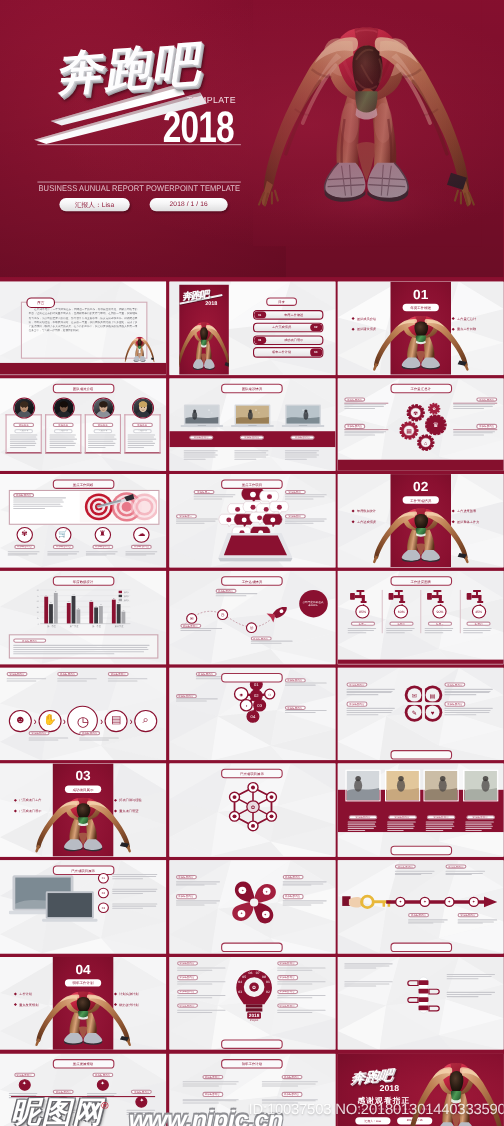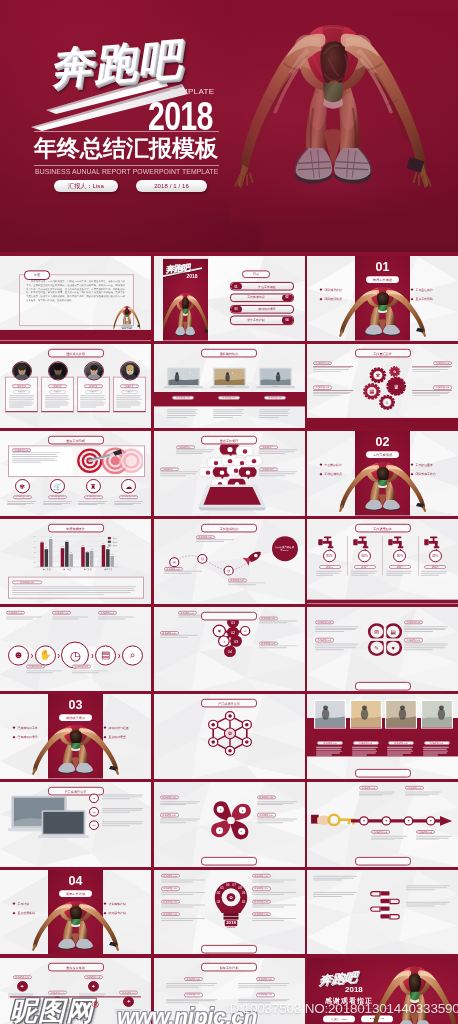--- a/index.html
+++ b/index.html
@@ -466,21 +466,20 @@
         </svg>
       </div>
       <div class="cn-title">
         <span>奔跑吧</span>
       </div>
     </div>
 
     <div class="running">TEMPLATE</div>
     <div class="year">2018</div>
     <div class="rule-top"></div>
-    <div class="cn-sub">年终总结汇报模板</div>
     <div class="rule-bot"></div>
     <div class="en-sub">BUSINESS  AUNUAL  REPORT POWERPOINT TEMPLATE</div>
 
     <div class="pill pill-presenter">
       <span>汇报人：Lisa</span>
     </div>
     <div class="pill pill-date">
       <span>2018 / 1 / 16</span>
     </div>
   </div>

